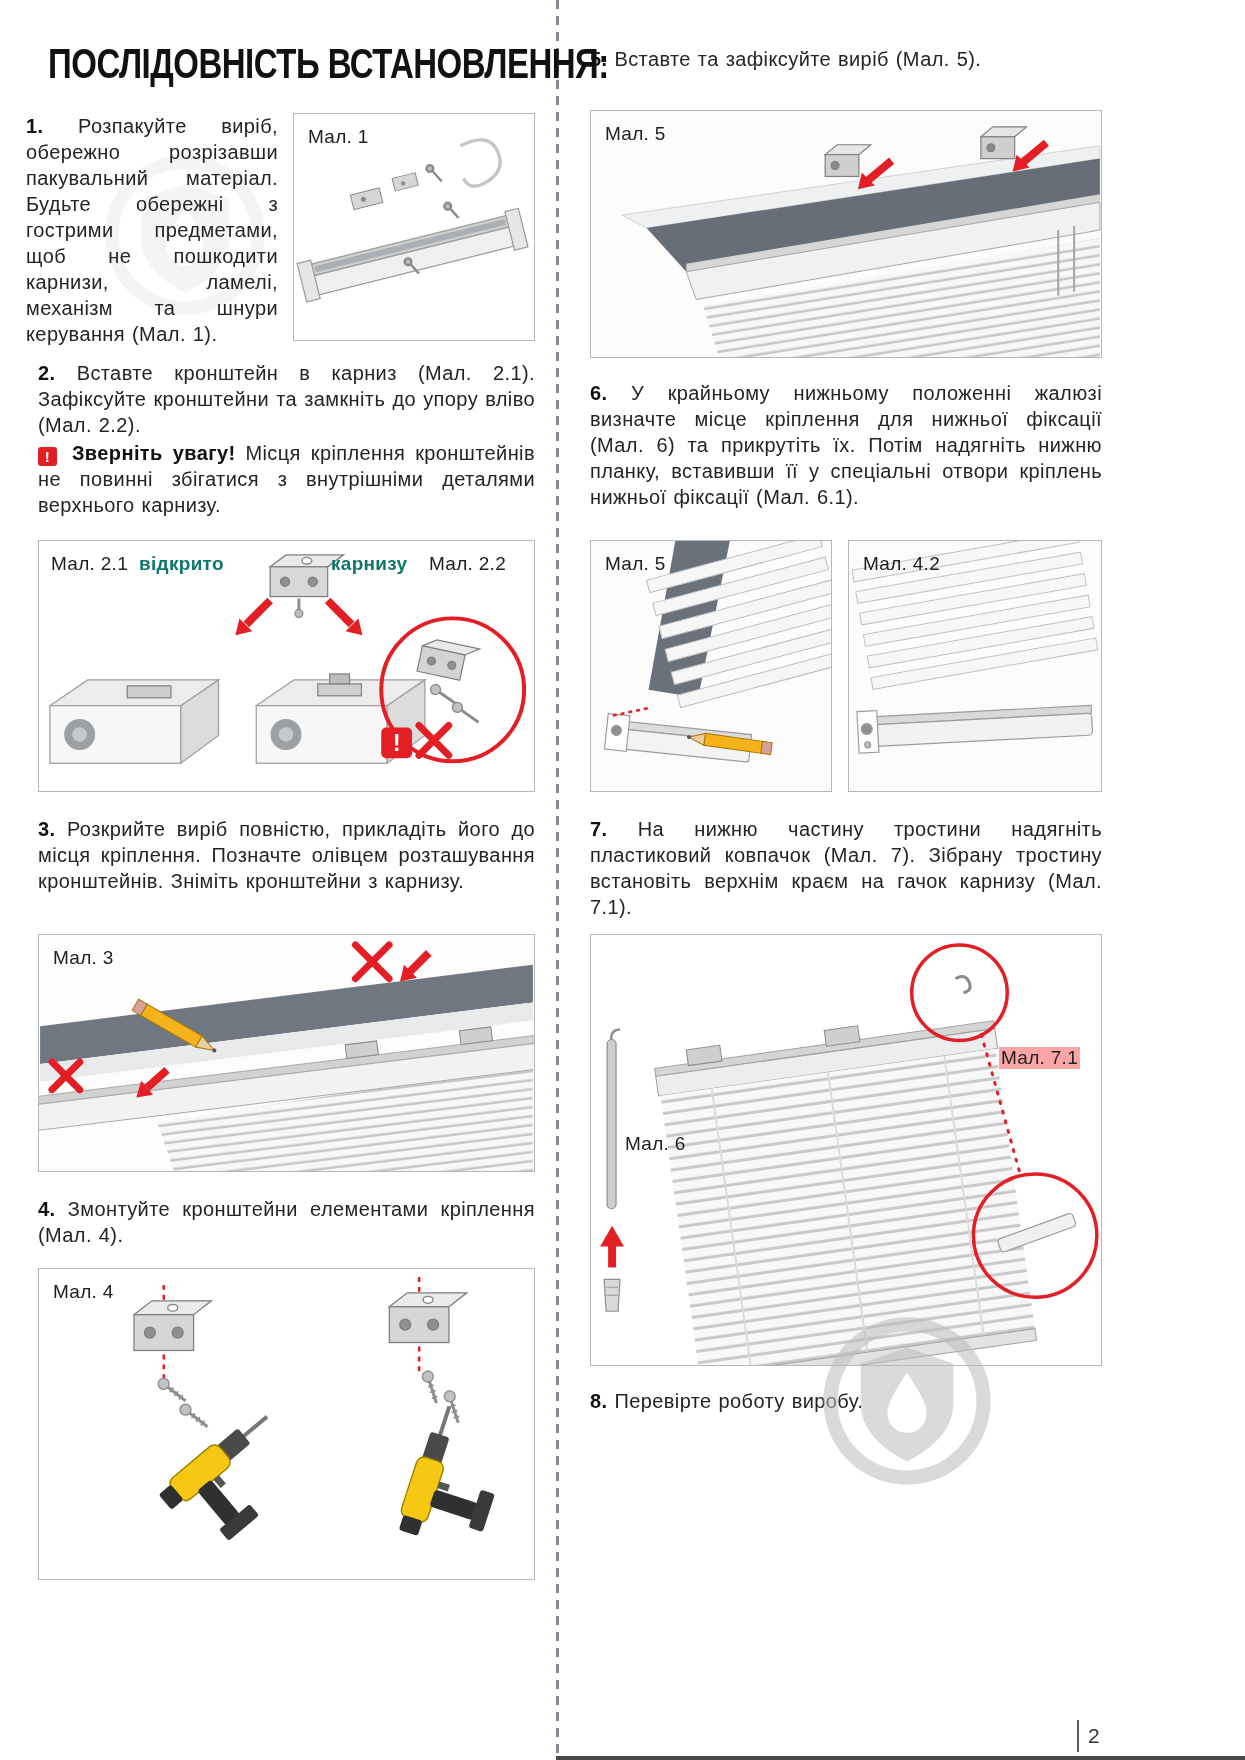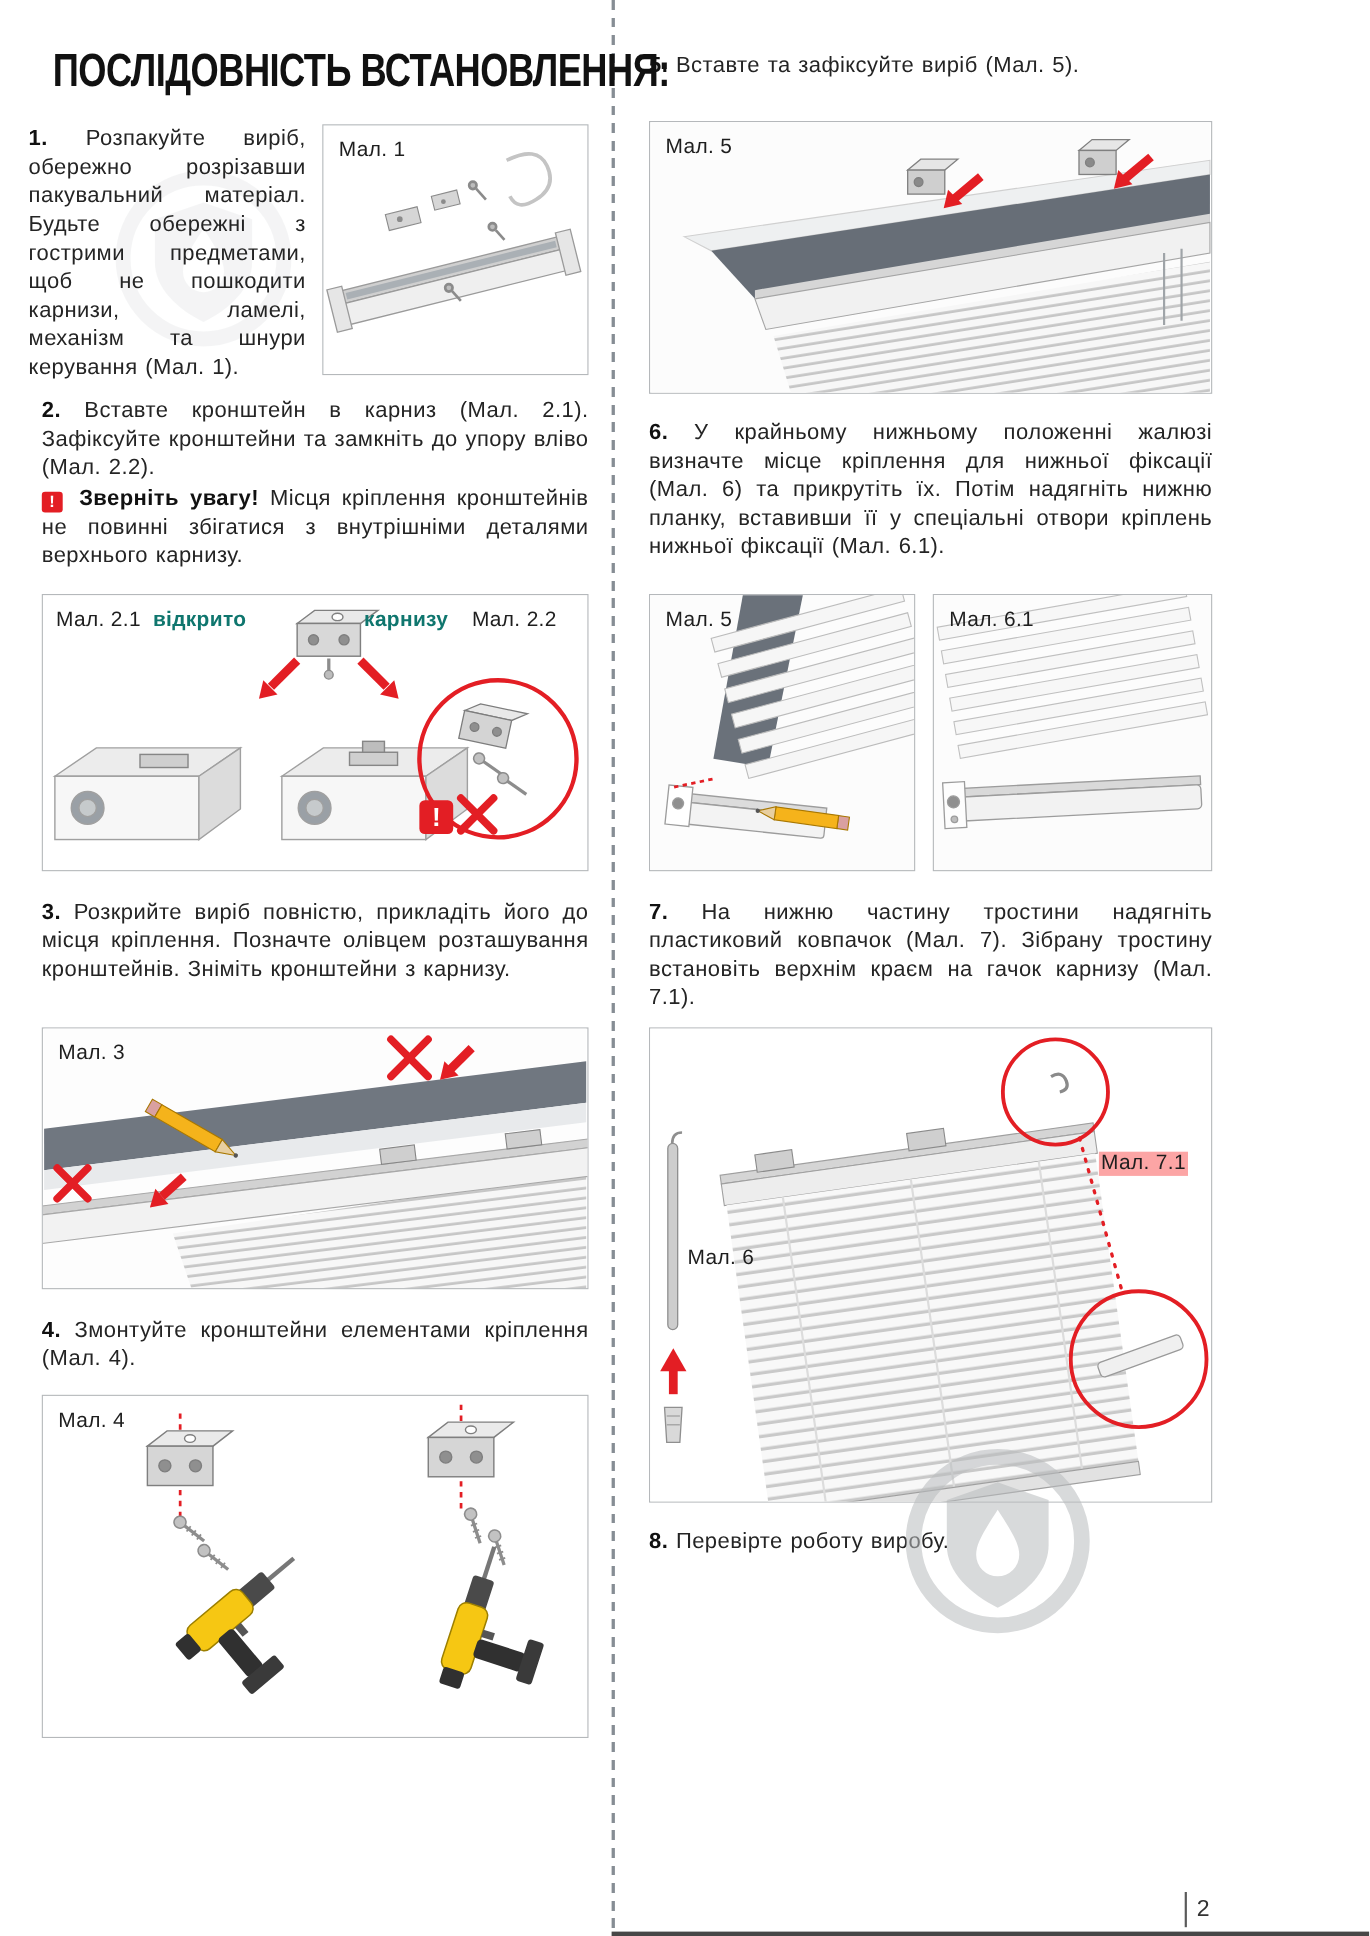--- a/index.html
+++ b/index.html
@@ -348,21 +348,21 @@
       </g>
 
       <g transform="translate(8,172) rotate(-3)" stroke="#9c9c9c" stroke-width="1.2">
         <rect x="14" y="6" width="222" height="8" fill="#d9d9d9"></rect>
         <rect x="14" y="14" width="222" height="22" rx="4" fill="#f2f2f2"></rect>
         <rect x="0" y="0" width="20" height="42" fill="#fdfdfd"></rect>
         <circle cx="9" cy="18" r="5.5" fill="#8f8f8f"></circle>
         <circle cx="9" cy="34" r="3" fill="#bdbdbd"></circle>
       </g>
     </svg>
-    <span class="figlabel" style="left:14px; top:12px;">Мал. 6.1</span>
+    <span class="figlabel" style="left:14px; top:12px;">Мал. 4.2</span>
   </div>
 
   <p class="step" style="left:590px; top:816px; width:512px;">
     <b>7.</b>
     <span>На нижню частину тростини надягніть пластиковий ковпачок (Мал. 7). Зібрану тростину встановіть верхнім краєм на гачок карнизу (Мал. 7.1).</span>
   </p>
 
   <div class="fig" style="left:590px; top:934px; width:512px; height:432px;">
     <svg viewBox="0 0 512 432">
       <defs>

